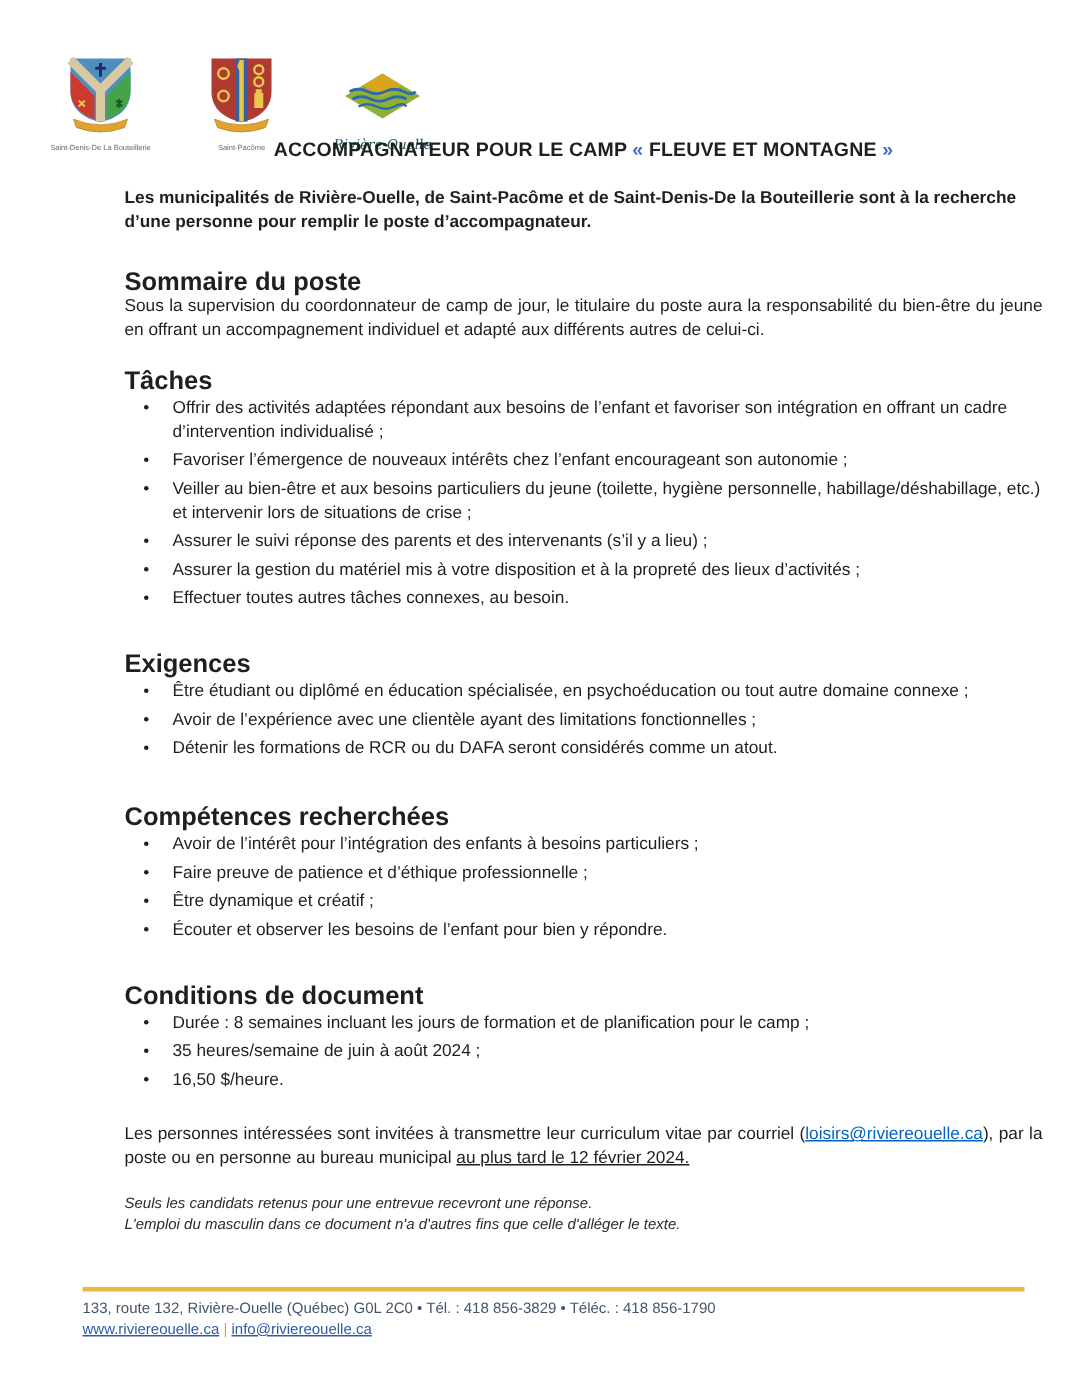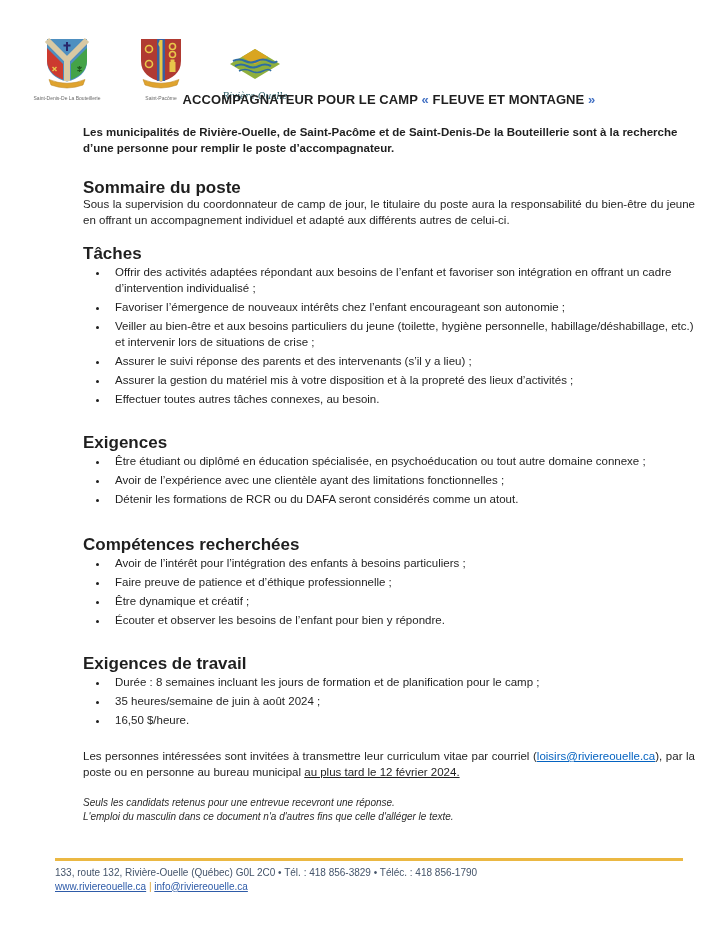--- a/index.html
+++ b/index.html
@@ -135,21 +135,21 @@
       <h3 class="sec-heading">Compétences recherchées</h3>
       <ul class="blist">
         <li>Avoir de l’intérêt pour l’intégration des enfants à besoins particuliers ;</li>
         <li>Faire preuve de patience et d’éthique professionnelle ;</li>
         <li>Être dynamique et créatif ;</li>
         <li>Écouter et observer les besoins de l’enfant pour bien y répondre.</li>
       </ul>
     </div>
 
     <div id="sec-conditions">
-      <h3 class="sec-heading">Exigences de travail</h3>
+      <h3 class="sec-heading">Conditions de document</h3>
       <ul class="blist">
         <li>Durée : 8 semaines incluant les jours de formation et de planification pour le camp ;</li>
         <li>35 heures/semaine de juin à août 2024 ;</li>
         <li>16,50 $/heure.</li>
       </ul>
     </div>
 
     <p class="closing"><span>Les personnes intéressées sont invitées à transmettre leur curriculum vitae par courriel (</span><a class="link">loisirs@riviereouelle.ca</a><span>), par la poste ou en personne au bureau municipal</span>
       <strong class="deadline">au plus tard le 12 février 2024.</strong></p>
 

